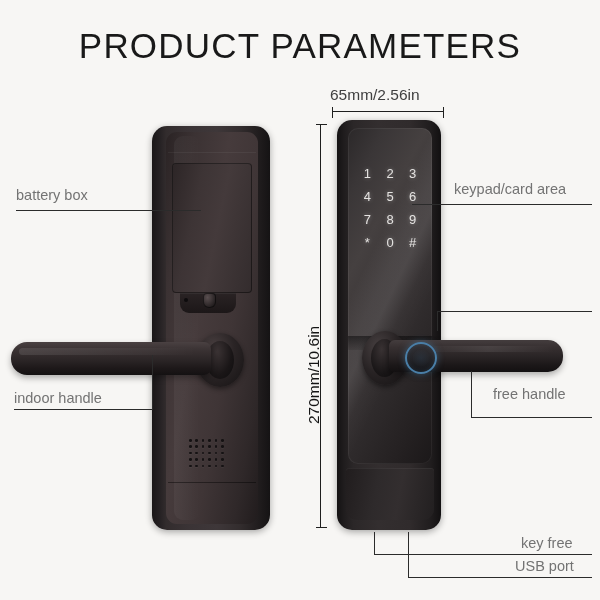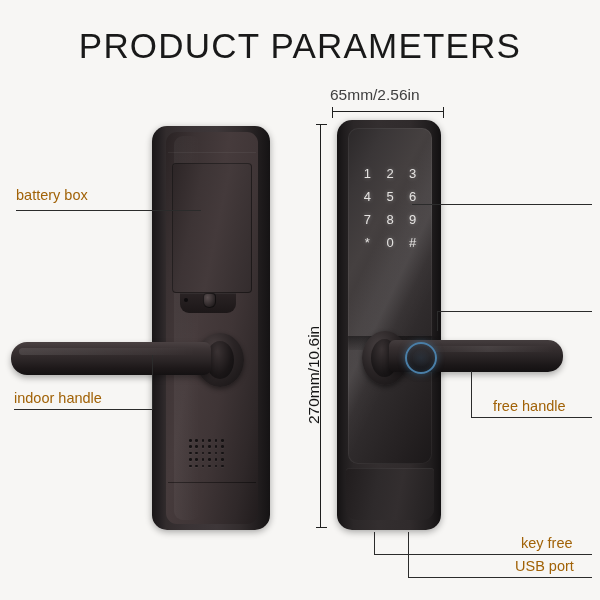--- a/index.html
+++ b/index.html
@@ -31,21 +31,21 @@
     letter-spacing: 1.2px;
     color: #191919;
     font-weight: 400;
     font-family: "Liberation Sans", sans-serif;
   }
 
   
   .label {
     position: absolute;
     font-size: 14.5px;
-    color: #a16207;
+    color: #737373;
     white-space: nowrap;
     font-family: "Liberation Sans", sans-serif;
   }
 
   
   .lead-h {
     position: absolute;
     height: 0;
     border-top: 1px solid #2b2b2b;
   }
@@ -448,28 +448,29 @@
   <div class="dim-label-v" style="left:305px; top:424px;">270mm/10.6in</div>
   <div class="dim-v" style="left:320px; top:124px; height:404px;"></div>
 
   <div class="label" style="left:16px; top:187px;">battery box</div>
   <div class="lead-h" style="left:16px; top:210px; width:185px;"></div>
 
   <div class="lead-v" style="left:152px; top:355px; height:54px;"></div>
   <div class="lead-h" style="left:14px; top:409px; width:139px;"></div>
   <div class="label" style="left:14px; top:390px;">indoor handle</div>
 
+  <div class="label" style="left:454px; top:181px;">keypad/card area</div>
   <div class="lead-h" style="left:412px; top:204px; width:180px;"></div>
 
   <div class="lead-v" style="left:437px; top:311px; height:20px;"></div>
   <div class="lead-h" style="left:437px; top:311px; width:155px;"></div>
 
   <div class="lead-v" style="left:471px; top:371px; height:46px;"></div>
   <div class="lead-h" style="left:471px; top:417px; width:121px;"></div>
-  <div class="label" style="left:493px; top:398px;">free handle</div>
+  <div class="label" style="left:493px; top:386px;">free handle</div>
 
   <div class="lead-v" style="left:374px; top:532px; height:22px;"></div>
   <div class="lead-h" style="left:374px; top:554px; width:218px;"></div>
   <div class="label" style="left:521px; top:535px;">key free</div>
 
   <div class="lead-v" style="left:408px; top:532px; height:45px;"></div>
   <div class="lead-h" style="left:408px; top:577px; width:184px;"></div>
   <div class="label" style="left:515px; top:558px;">USB port</div>
 
 </div>

